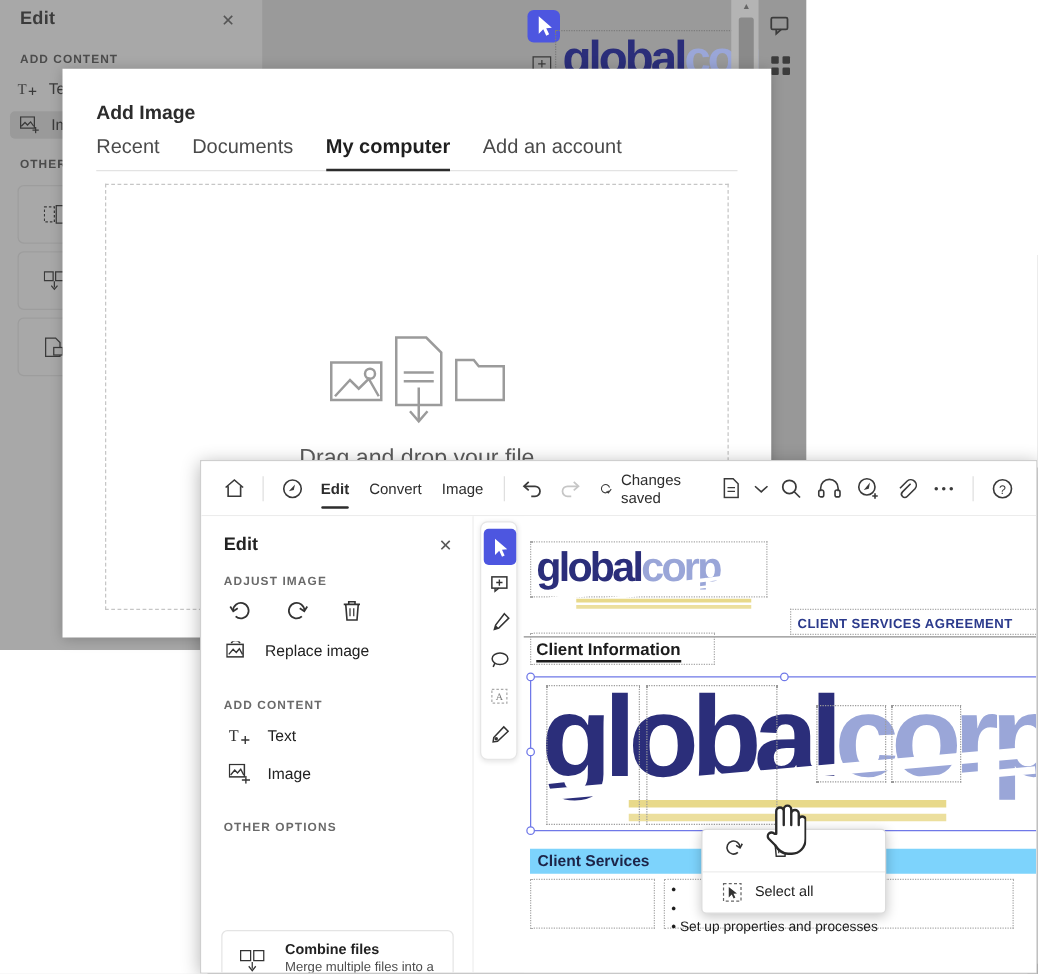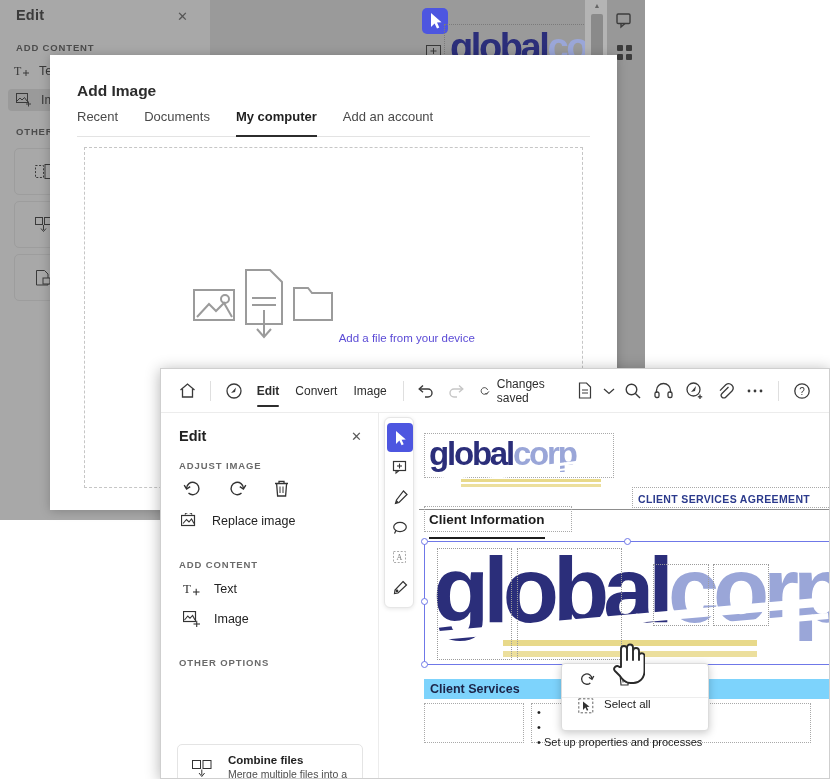--- a/index.html
+++ b/index.html
@@ -46,21 +46,21 @@
              background:#989898; }
   .bg-rail .ric { position:absolute; left:9px; color:#3c3c3c; }
 
   
   .modal { position:absolute; left:50px; top:55px; width:567px; height:455px;
            background:#ffffff; box-shadow:0 1px 10px rgba(0,0,0,.22); }
   .modal-title { position:absolute; left:27px; top:27px; font-size:15.5px;
                  font-weight:bold; color:#2c2c2c; }
   .modal-tabs { position:absolute; left:27px; top:54px; right:27px; height:28px;
                 border-bottom:1px solid #e3e3e3; display:flex; gap:26px; }
-  .modal-tabs .mt { font-size:13px; color:#4a4a4a; cursor:default;
+  .modal-tabs .mt { font-size:16px; color:#4a4a4a; cursor:default;
                     padding-bottom:7px; position:relative; }
   .modal-tabs .mt.active { font-weight:bold; color:#1f1f1f; }
   .modal-tabs .mt.active::after { content:""; position:absolute; left:0; right:0;
                     bottom:-1px; height:2px; background:#2c2c2c; }
   .dropzone { position:absolute; left:34px; top:92px; right:34px; bottom:22px;
               border:1px dashed #c6c6c6; }
   .dz-inner { position:absolute; left:0; right:0; top:118px; text-align:center; }
   .dz-title { font-size:18.5px; color:#5b5b5b; margin-top:8px; font-weight:400; }
   .dz-link { font-size:11.5px; color:#5b4bd6; margin-top:5px; text-decoration:none; }
 
@@ -126,21 +126,21 @@
   .ybar1 { position:absolute; left:42px; top:66px; width:140px; height:2.5px;
            background:#e8d98a; }
   .ybar2 { position:absolute; left:42px; top:71px; width:140px; height:2.5px;
            background:#ecdf9d; }
   .csa { position:absolute; left:219px; top:80px; font-size:10.5px; font-weight:bold;
          color:#2b3a8c; letter-spacing:.35px; }
   .csa-box { position:absolute; left:213px; top:74px; width:213px; height:21px;
              border:1px dotted #a9a9a9; }
   .hr-doc { position:absolute; left:0; right:0; height:1px; background:#8d8d8d; }
   .cinfo { position:absolute; left:10px; top:99px; font-size:13.5px; font-weight:bold;
-           color:#1c1c1c; border-bottom:2px solid #1c1c1c; padding-bottom:10px; }
+           color:#1c1c1c; border-bottom:2px solid #1c1c1c; padding-bottom:1px; }
   .cinfo-box { position:absolute; left:5px; top:93px; width:148px; height:26px;
                border:1px dotted #a9a9a9; }
 
   .sel-wrap { position:absolute; left:5px; top:128px; width:412px; height:124px;
               border:1.4px solid #6f78e8; }
   .sel-h { position:absolute; width:7px; height:7px; background:#fff;
            border:1.4px solid #6f78e8; border-radius:50%; }
   .logo-lg { position:absolute; left:8px; top:2px; font-size:92px; font-weight:bold;
              letter-spacing:-6px; line-height:1; }
   .logo-lg .a { color:#2b2e7a; } .logo-lg .b { color:#9aa6d8; }
@@ -160,21 +160,21 @@
   .tblband .lbl { position:absolute; left:6px; top:3px; font-size:12.5px;
              font-weight:bold; color:#1c2448; }
   .tblcell { position:absolute; border:1px dotted #a9a9a9; }
   .bullets { position:absolute; font-size:11px; color:#1c1c1c; line-height:15px; }
 
   .ctxmenu { position:absolute; left:142px; top:250px; width:148px;
              background:#fff; border:1px solid #dcdcdc; border-radius:4px;
              box-shadow:0 2px 9px rgba(0,0,0,.22); }
   .ctx-top { height:34px; display:flex; align-items:center; gap:22px;
              padding-left:17px; border-bottom:1px solid #ededed; }
-  .ctx-item { height:32px; display:flex; align-items:flex-start; gap:10px;
+  .ctx-item { height:32px; display:flex; align-items:center; gap:10px;
               padding-left:16px; font-size:11.5px; color:#222; }
   .cursor-hand { position:absolute; left:192px; top:228px; }
 </style>
 </head>
 <body>
 
 <div id="root">
 
   <div class="bgapp">
 
@@ -286,20 +286,21 @@
             <circle cx="33" cy="33" r="4"></circle>
             <path d="M5 51 L17 38 L24 45 L32 37 L40 51"></path>
             <path d="M54 4 h24 l12 12 v42 h-36 z"></path>
             <line x1="60" y1="32" x2="84" y2="32"></line>
             <line x1="60" y1="39" x2="84" y2="39"></line>
             <path d="M72 44 L72 70"></path>
             <path d="M65 63 L72 71 L79 63"></path>
             <path d="M102 22 h14 l4 5 h20 v27 h-38 z"></path>
           </g>
         </svg>
+        <div class="dz-title">Drag and drop your file</div>
         <a class="dz-link" href="#">Add a file from your device</a>
       </div>
     </div>
   </div>
 
   <div class="fg-shadow-r"></div>
   <div class="fg-shadow-b"></div>
 
   <div class="fgwin">
 

